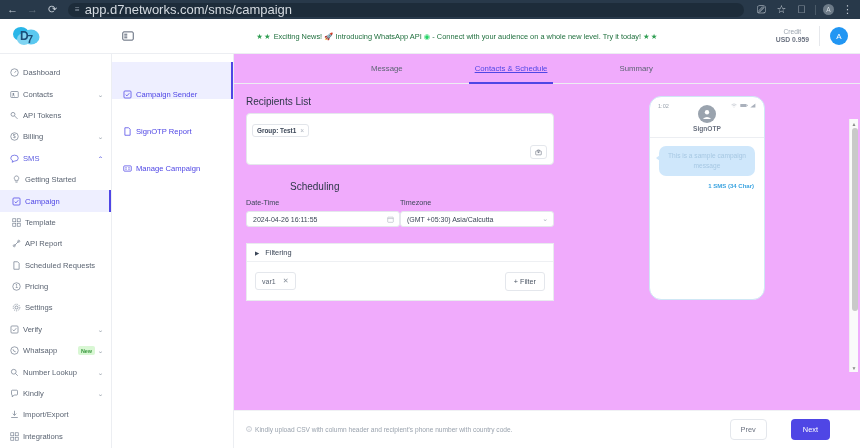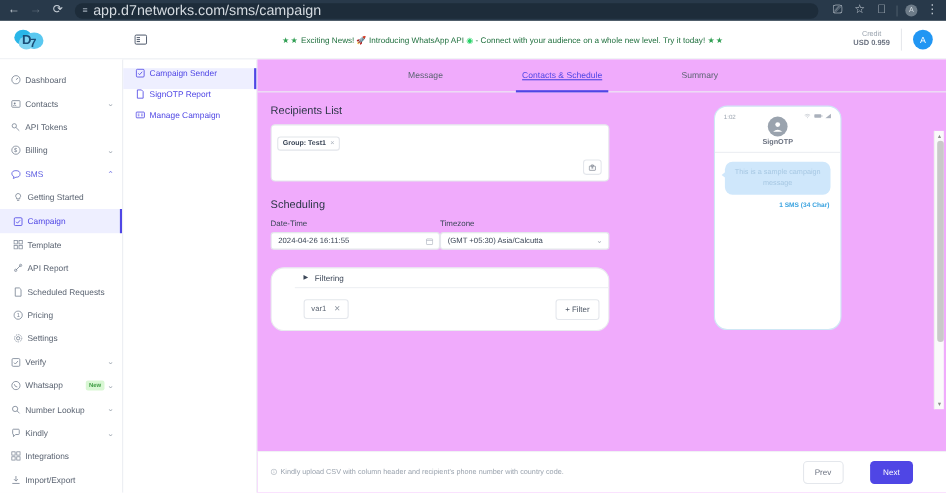--- a/index.html
+++ b/index.html
@@ -157,22 +157,22 @@
   }
 
   
   .subnav {
     width: 122px; flex: 0 0 122px;
     border-right: 1px solid #eceef2;
     padding-top: 8px;
     background: #fff;
   }
   .subnav-item {
-    display: flex; align-items: flex-start;
-    height: 19px;
+    display: flex; align-items: flex-end;
+    height: 37px;
     padding: 0 6px 0 11px;
     font-size: 7.6px;
     color: #4f46e5;
     cursor: pointer;
     position: relative;
   }
   .subnav-item .sn-icon {
     width: 13px; flex: 0 0 13px;
     color: #4f46e5;
     display: flex; align-items: center;
@@ -276,21 +276,21 @@
     background: #f2f3f6;
     color: #7b8492;
     font-size: 7px;
     padding: 4px 7px;
     border-radius: 3px;
     border: none;
     cursor: pointer;
     font-family: inherit;
   }
 
-  .sched-title { margin-top: 16px; }
+  .sched-title { margin-top: 16px; margin-left: 44px; }
   .field-row { display: flex; gap: 0; margin-top: 2px; }
   .field { flex: 1 1 0; }
   .field-label { font-size: 7.2px; color: #3b4657; margin-bottom: 4px; display: block; }
   .input-wrap {
     position: relative;
     border: 1px solid #e4e7ec;
     border-radius: 3px;
     height: 16px;
     display: flex; align-items: center;
     padding: 0 16px 0 6px;
@@ -299,24 +299,23 @@
   .input-wrap .val { font-size: 7px; color: #3b4657; white-space: nowrap; }
   .input-wrap .tail {
     position: absolute; right: 5px;
     color: #aab1bc; font-size: 7px;
     display: flex; align-items: center;
   }
 
   .filter-card {
     margin-top: 16px;
     border: 1px solid #e9ebef;
-    border-radius: 12px;
+    border-radius: 0;
     overflow: hidden;
     background: #fff;
-    padding-left: 21px;
   }
   .filter-head {
     display: flex; align-items: center;
     height: 18px;
     padding: 0 8px;
     font-size: 7.4px;
     color: #3b4657;
     border-bottom: 1px solid #eef0f3;
     cursor: pointer;
   }
@@ -675,36 +674,36 @@
         <svg width="9" height="9" viewBox="0 0 12 12">
             <path d="M3 1.6 h6 q1 0 1 1.2 v4 q0 1.2-1 1.2 H5.6 L3 10.6 V8 q-1 0-1-1.2 v-4 q0-1.2 1-1.2z" fill="none" stroke="currentColor" stroke-width="1"></path>
           </svg>
       </span>
       <span class="ni-label">Kindly</span>
       <span class="chev">⌄</span>
     </div>
     <div class="nav-item">
       <span class="ni-icon">
         <svg width="9" height="9" viewBox="0 0 12 12">
+            <path d="M6 1 v6 M3.6 4.8 L6 7.2 L8.4 4.8 M1.6 10 h8.8" stroke="currentColor" stroke-width="1" fill="none"></path>
+          </svg>
+      </span>
+      <span class="ni-label">Import/Export</span>
+      <span class="chev"></span>
+    </div>
+    <div class="nav-item">
+      <span class="ni-icon">
+        <svg width="9" height="9" viewBox="0 0 12 12">
             <rect x="1" y="1" width="4" height="4" fill="none" stroke="currentColor" stroke-width="0.9"></rect>
             <rect x="7" y="1" width="4" height="4" fill="none" stroke="currentColor" stroke-width="0.9"></rect>
             <rect x="1" y="7" width="4" height="4" fill="none" stroke="currentColor" stroke-width="0.9"></rect>
             <rect x="7" y="7" width="4" height="4" fill="none" stroke="currentColor" stroke-width="0.9"></rect>
           </svg>
       </span>
       <span class="ni-label">Integrations</span>
-      <span class="chev"></span>
-    </div>
-    <div class="nav-item">
-      <span class="ni-icon">
-        <svg width="9" height="9" viewBox="0 0 12 12">
-            <path d="M6 1 v6 M3.6 4.8 L6 7.2 L8.4 4.8 M1.6 10 h8.8" stroke="currentColor" stroke-width="1" fill="none"></path>
-          </svg>
-      </span>
-      <span class="ni-label">Import/Export</span>
       <span class="chev"></span>
     </div>
   </div>
 
   <div class="subnav">
     <div class="subnav-item active">
       <span class="sn-icon">
         <svg width="9" height="9" viewBox="0 0 12 12">
             <rect x="1.3" y="1.3" width="9.4" height="9.4" rx="1.3" fill="none" stroke="currentColor" stroke-width="1"></rect>
             <path d="M3.6 6.2 l1.6 1.7 3.2-3.6" stroke="currentColor" stroke-width="1" fill="none"></path>

